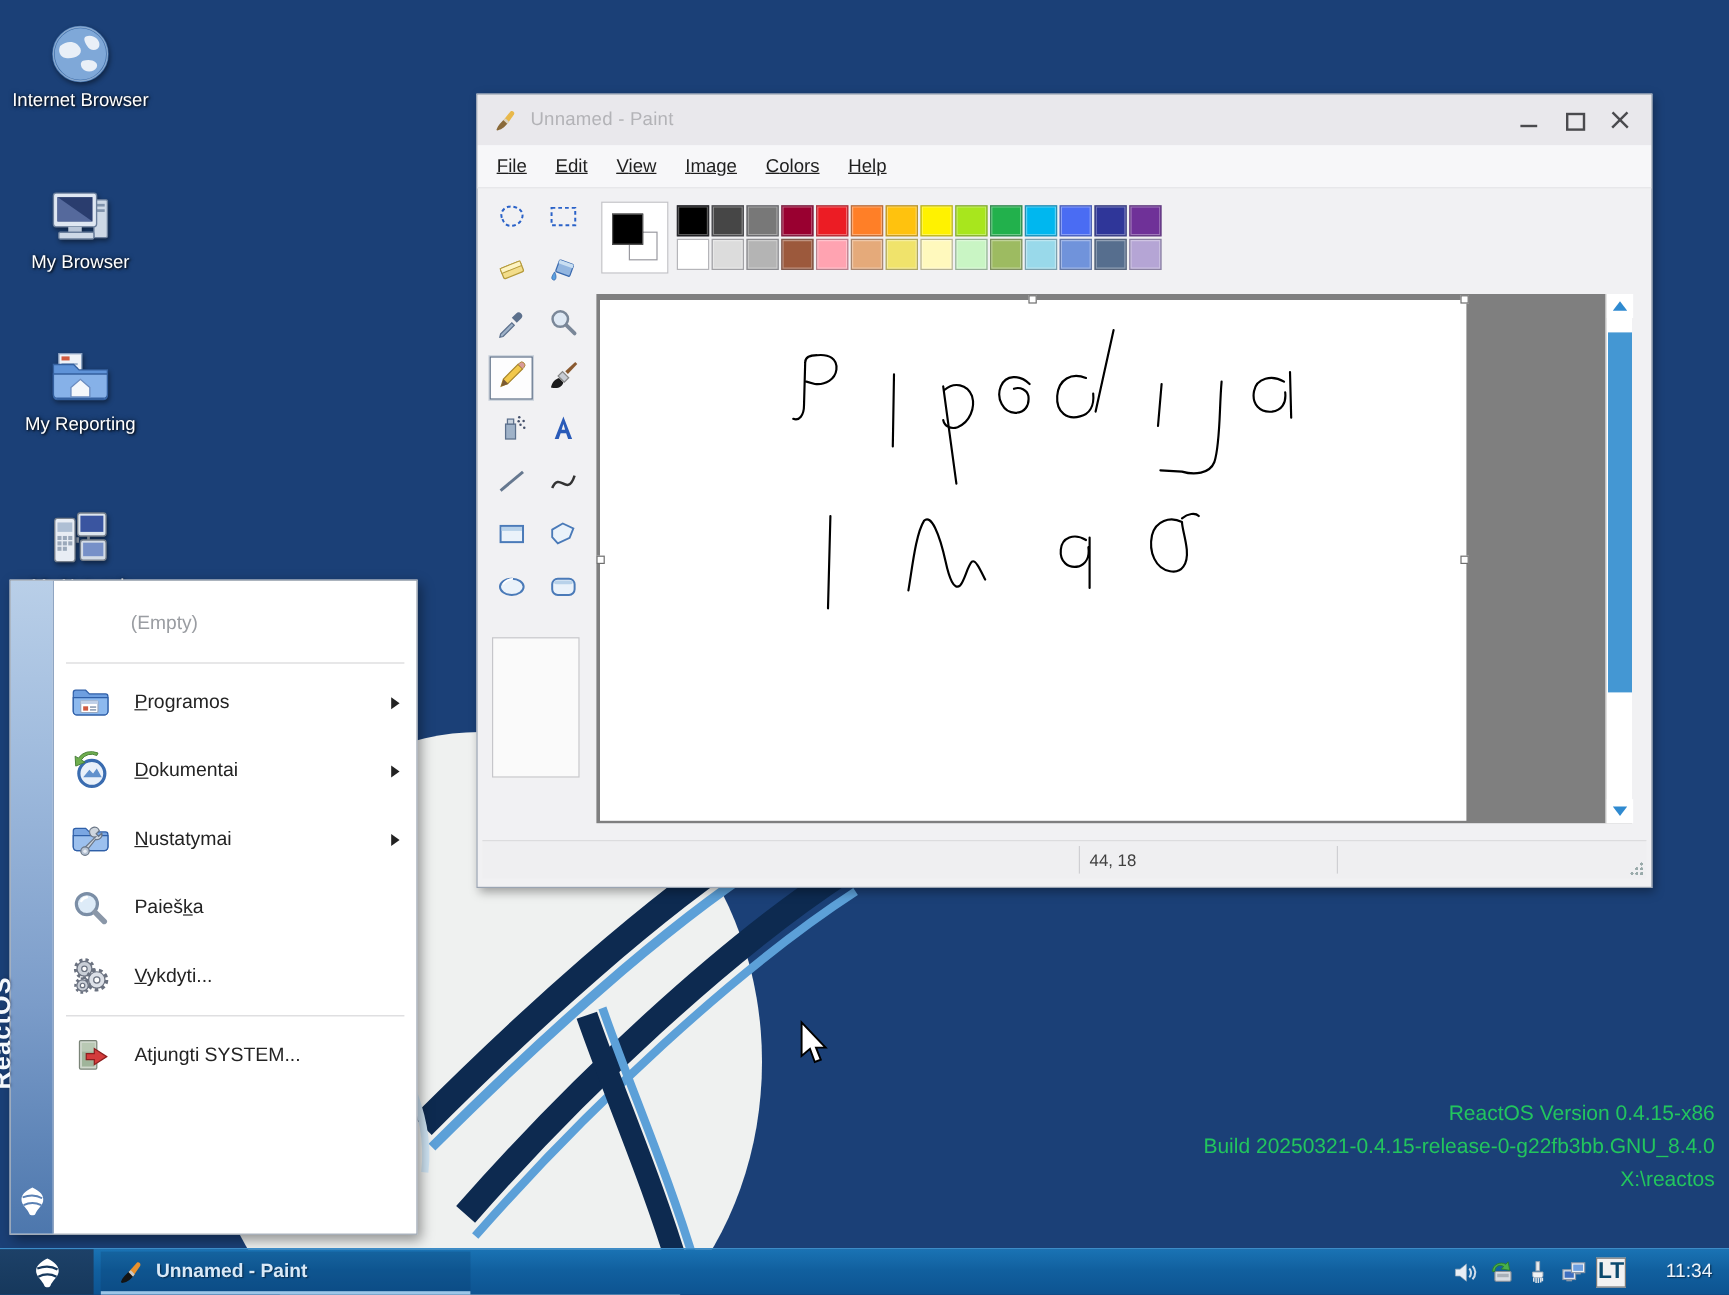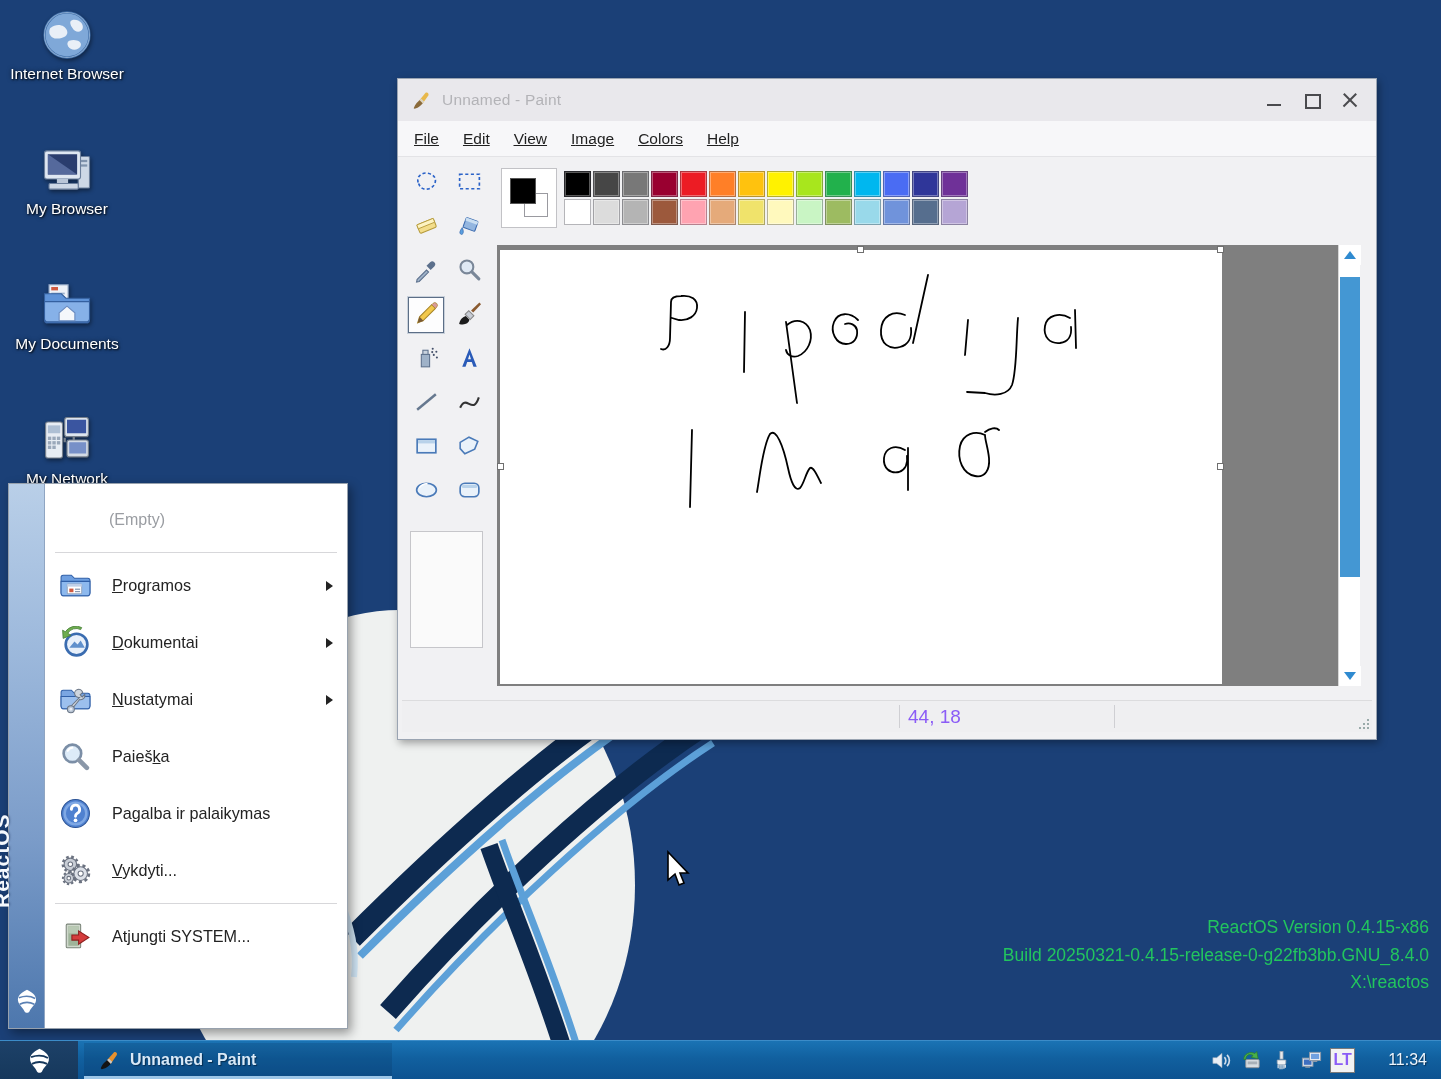--- a/index.html
+++ b/index.html
@@ -3,21 +3,21 @@
 <meta charset="utf-8">
 <style>
   * { margin:0; padding:0; box-sizing:border-box; }
   html,body { width:1441px; height:1079px; overflow:hidden; }
   body { font-family:"Liberation Sans", sans-serif; background:#1b4077; position:relative; }
 
   
   #wallpaper { position:absolute; left:0; top:0; width:1441px; height:1079px; z-index:0; }
 
   
-  #desktop-icons { position:absolute; left:4px; top:8px; width:126px; z-index:2; }
+  #desktop-icons { position:absolute; left:4px; top:18px; width:126px; z-index:2; }
   .desk-icon { height:135px; display:flex; flex-direction:column; align-items:center; cursor:default; }
   .desk-icon .ico { width:54px; height:54px; display:block; }
   .desk-icon .ico svg { width:100%; height:100%; filter:drop-shadow(1px 2px 2px rgba(0,0,0,.45)); }
   .desk-label { margin-top:3px; color:#fff; font-size:15.5px; line-height:18px; text-align:center;
                 text-shadow:1px 1px 2px rgba(0,0,0,.9), 0 0 4px rgba(0,0,0,.6); }
 
   
   #version-text { position:absolute; right:12px; top:914px; text-align:right; z-index:1;
                   color:#22c55e; font-size:17.5px; line-height:27.5px; }
 
@@ -59,21 +59,21 @@
 
   .vscroll { position:absolute; right:0; top:0; width:22px; height:441px; background:#fff; border-left:1px solid #d8d8d8; }
   .sb-btn { position:absolute; left:0; width:22px; height:20px; background:#fff; display:flex; align-items:center; justify-content:center; }
   .sb-btn.up { top:0; } .sb-btn.down { bottom:0; }
   .tri-up { width:0; height:0; border-left:6px solid transparent; border-right:6px solid transparent; border-bottom:8px solid #2f8ad0; }
   .tri-down { width:0; height:0; border-left:6px solid transparent; border-right:6px solid transparent; border-top:8px solid #2f8ad0; }
   .sb-thumb { position:absolute; left:1px; top:32px; width:20px; height:300px; background:#4497d3; }
 
   .statusbar { position:absolute; left:4px; right:4px; top:621px; height:32px; background:#efeff1; border-top:1px solid #dcdcde; }
   .sb-div { position:absolute; top:4px; bottom:4px; width:1px; background:#cfcfd3; }
-  #status-coords { position:absolute; left:506px; top:0; line-height:32px; font-size:19px; color:#8b5cf6;text-align:right; }
+  #status-coords { position:absolute; left:506px; top:0; line-height:32px; font-size:14px; color:#404040;text-align:right; }
   .grip { position:absolute; right:2px; bottom:2px; width:12px; height:12px;
           background:
             radial-gradient(circle at 10px 2px, #9aa 1.2px, transparent 1.4px),
             radial-gradient(circle at 10px 6px, #9aa 1.2px, transparent 1.4px),
             radial-gradient(circle at 6px 6px, #9aa 1.2px, transparent 1.4px),
             radial-gradient(circle at 10px 10px, #9aa 1.2px, transparent 1.4px),
             radial-gradient(circle at 6px 10px, #9aa 1.2px, transparent 1.4px),
             radial-gradient(circle at 2px 10px, #9aa 1.2px, transparent 1.4px); }
 
   
@@ -102,22 +102,22 @@
              border-top:1px solid #3c8cc8; display:flex; align-items:stretch; }
   .start-btn { width:78px; background:linear-gradient(180deg,#1d4168 0%, #16385c 100%); display:flex; align-items:center; justify-content:center; }
   .start-btn svg { width:27px; height:27px; }
   #task-area { flex:1; display:flex; align-items:stretch; padding:2px 4px 0 6px; }
   .task-btn { width:308px; display:flex; align-items:center; padding-left:14px; gap:10px;
               background:rgba(8,40,80,.18); border-bottom:3px solid #9cc6e8; }
   .task-btn .ico { width:22px; height:22px; } .task-btn .ico svg { width:100%; height:100%; }
   .task-label { color:#d9e9f7; font-size:16px; font-weight:bold; text-shadow:1px 1px 1px rgba(0,20,40,.6); }
   .tray { display:flex; align-items:center; gap:7px; padding-right:14px; }
   .tray-icon { width:23px; height:23px; } .tray-icon svg { width:100%; height:100%; }
-  .kbd-box { width:25px; height:25px; background:#f2f2f2; border:1px solid #70records0; border:1px solid #7a7a7a; color:#8b5cf6;
-             font-size:16px; font-weight:bold; display:flex; align-items:center; justify-content:center; }
+  .kbd-box { width:25px; height:25px; background:#f2f2f2; border:1px solid #70records0; border:1px solid #7a7a7a; color:#0c4a6e;
+             font-size:19px; font-weight:bold; display:flex; align-items:center; justify-content:center; }
   .clock { color:#eef5fc; font-size:16px; margin-left:26px; text-shadow:1px 1px 1px rgba(0,20,40,.6); }
 
   
   #cursor { position:absolute; left:664px; top:850px; width:26px; height:40px; z-index:9; }
 </style>
 </head>
 <body>
 
 <svg id="wallpaper" viewBox="0 0 1441 1079" preserveAspectRatio="none">
   <rect x="0" y="0" width="1441" height="1079" fill="#1b4077"></rect>
@@ -164,21 +164,21 @@
     <div class="desk-icon">
       <span class="ico"><svg viewBox="0 0 48 48">
           <rect x="8" y="6" width="17" height="14" fill="#eef2f8" stroke="#8aa0c0"></rect>
           <rect x="10" y="8" width="6" height="3" fill="#d05a40"></rect>
           <rect x="10" y="13" width="12" height="1.5" fill="#9ab0cc"></rect>
           <rect x="10" y="16" width="12" height="1.5" fill="#9ab0cc"></rect>
           <path d="M4 14 h15 l4 4 h21 v19 a3 3 0 0 1 -3 3 h-34 a3 3 0 0 1 -3 -3z" fill="#5f93d8" stroke="#34609f"></path>
           <path d="M4 21 h40 v15 a3 3 0 0 1 -3 3 h-34 a3 3 0 0 1 -3 -3z" fill="#86b1e8" stroke="#34609f"></path>
           <path d="M17 31 l7 -6 7 6 v7 h-14z" fill="#f4f7fb" stroke="#6b8cc0"></path>
         </svg></span>
-      <div class="desk-label">My Documents</div>
+      <div class="desk-label">My Reporting</div>
     </div>
     <div class="desk-icon">
       <span class="ico"><svg viewBox="0 0 48 48">
           <rect x="5" y="8" width="15" height="32" rx="2" fill="#e8edf4" stroke="#77808c"></rect>
           <rect x="7" y="11" width="11" height="7" fill="#aebfd4"></rect>
           <g fill="#9aa8ba">
             <rect x="7" y="21" width="3" height="3"></rect>
             <rect x="11" y="21" width="3" height="3"></rect>
             <rect x="15" y="21" width="3" height="3"></rect>
             <rect x="7" y="25" width="3" height="3"></rect>
@@ -455,29 +455,20 @@
       <div class="sm-item">
         <span class="sm-icon"><svg viewBox="0 0 32 32">
             <circle cx="13" cy="13" r="8.5" fill="#ddebf8" stroke="#7b8ea6" stroke-width="2.6"></circle>
             <path d="M8.5 10.5 a5.5 5.5 0 0 1 4.5 -3" stroke="#fff" stroke-width="2" fill="none" stroke-linecap="round"></path>
             <path d="M19.5 19.5 l7.5 7.5" stroke="#8a97a8" stroke-width="4.5" stroke-linecap="round"></path>
           </svg></span>
         <span class="sm-label">Paieš<u>k</u>a</span>
       </div>
       <div class="sm-item">
         <span class="sm-icon"><svg viewBox="0 0 32 32">
-            <circle cx="16" cy="16" r="13.5" fill="#4f81d0" stroke="#2a5295"></circle>
-            <circle cx="16" cy="16" r="10.5" fill="none" stroke="#7fa8e4" stroke-width="2.4"></circle>
-            <path d="M12 12 a4 4.2 0 1 1 5.5 4 c-1.2 .7 -1.5 1.4 -1.5 2.6" fill="none" stroke="#fff" stroke-width="2.8" stroke-linecap="round"></path>
-            <circle cx="16" cy="22.6" r="1.8" fill="#fff"></circle>
-          </svg></span>
-        <span class="sm-label">Pagalba ir palaikymas</span>
-      </div>
-      <div class="sm-item">
-        <span class="sm-icon"><svg viewBox="0 0 32 32">
             <circle cx="11" cy="10" r="6" fill="#c9ced6" stroke="#6b7280"></circle>
             <circle cx="11" cy="10" r="7.3" fill="none" stroke="#6b7280" stroke-width="2.4" stroke-dasharray="2.6 2.4"></circle>
             <circle cx="11" cy="10" r="2.2" fill="#fff" stroke="#6b7280"></circle>
             <circle cx="21" cy="19" r="6.6" fill="#dde1e8" stroke="#6b7280"></circle>
             <circle cx="21" cy="19" r="8" fill="none" stroke="#6b7280" stroke-width="2.6" stroke-dasharray="3 2.6"></circle>
             <circle cx="21" cy="19" r="2.5" fill="#fff" stroke="#6b7280"></circle>
             <circle cx="9.5" cy="23.5" r="4.6" fill="#c9ced6" stroke="#6b7280"></circle>
             <circle cx="9.5" cy="23.5" r="5.7" fill="none" stroke="#6b7280" stroke-width="2" stroke-dasharray="2.2 2"></circle>
             <circle cx="9.5" cy="23.5" r="1.8" fill="#fff" stroke="#6b7280"></circle>
           </svg></span>

